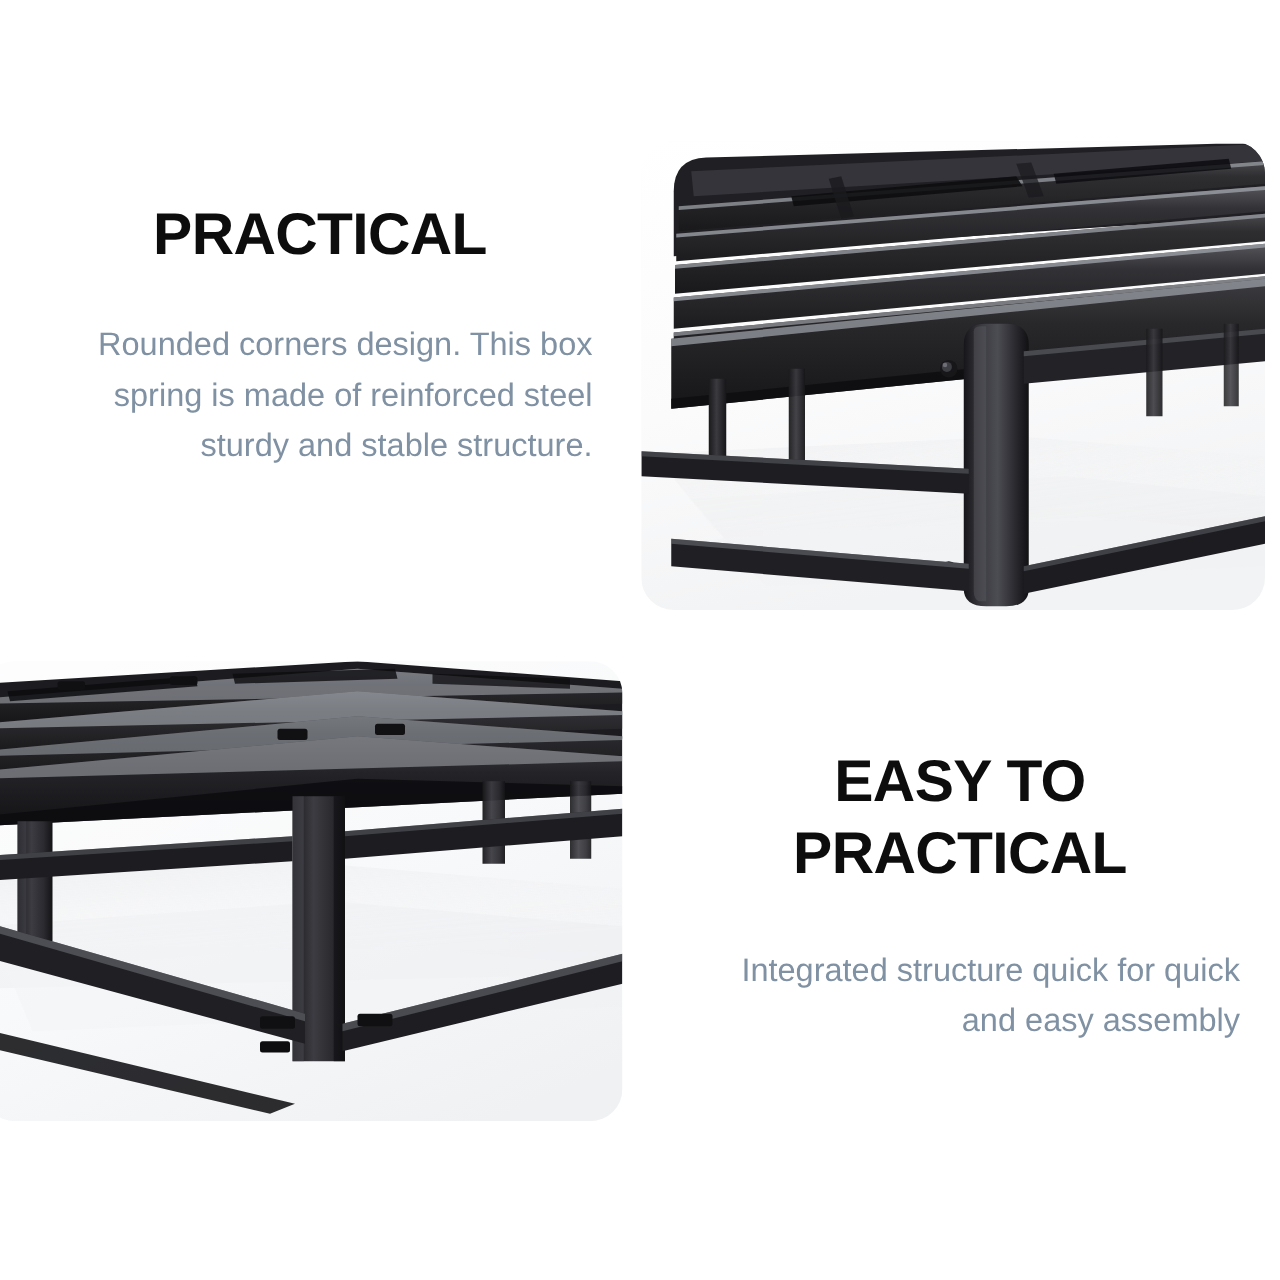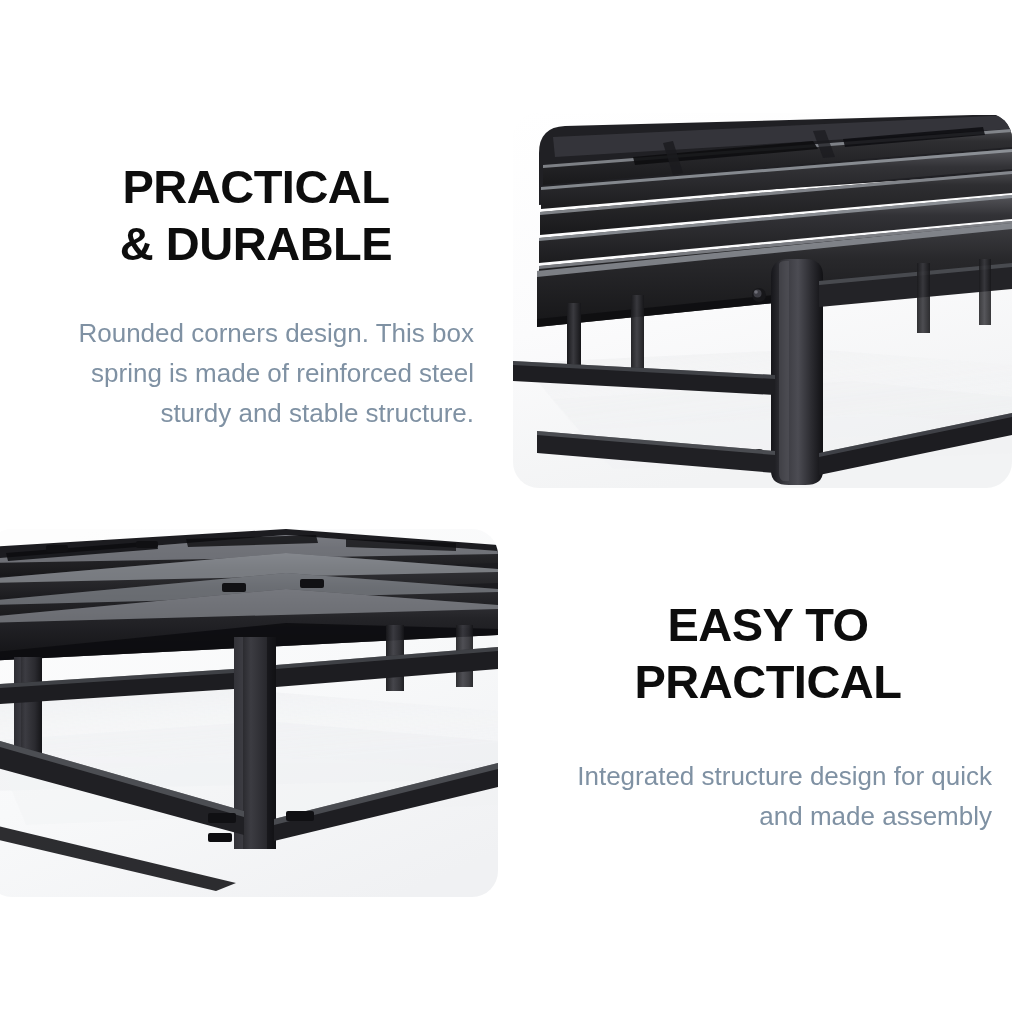--- a/index.html
+++ b/index.html
@@ -95,28 +95,27 @@
   }
   .photo svg { display: block; width: 100%; height: 100%; }
 </style>
 </head>
 <body>
 
 <div class="canvas">
 
   <div class="text-block" id="tl-text">
     <h2 class="heading">PRACTICAL</h2>
-    <h2 class="heading">&amp; DURABLE</h2>
     <p class="body-copy">Rounded corners design. This box spring is made of reinforced steel sturdy and stable structure.</p>
   </div>
 
   <div class="text-block" id="br-text">
     <h2 class="heading">EASY TO</h2>
     <h2 class="heading">PRACTICAL</h2>
-    <p class="body-copy">Integrated structure design for quick and made assembly</p>
+    <p class="body-copy">Integrated structure quick for quick and easy assembly</p>
   </div>
 
   <div class="photo" id="photo-tr">
     <svg viewBox="0 0 499 375" preserveAspectRatio="xMidYMid slice">
       <defs>
         <linearGradient id="bgTR" x1="0" y1="0" x2="0.3" y2="1">
           <stop offset="0" stop-color="#ffffff"></stop>
           <stop offset="0.55" stop-color="#fbfbfc"></stop>
           <stop offset="1" stop-color="#f2f3f4"></stop>
         </linearGradient>

